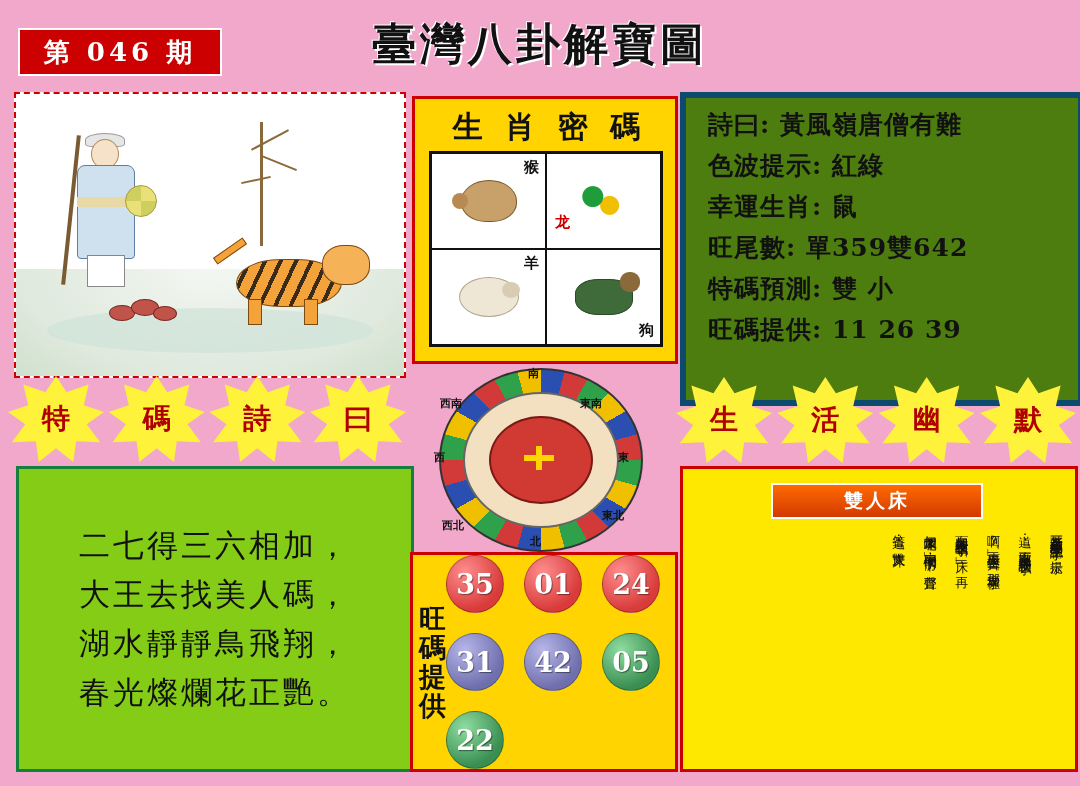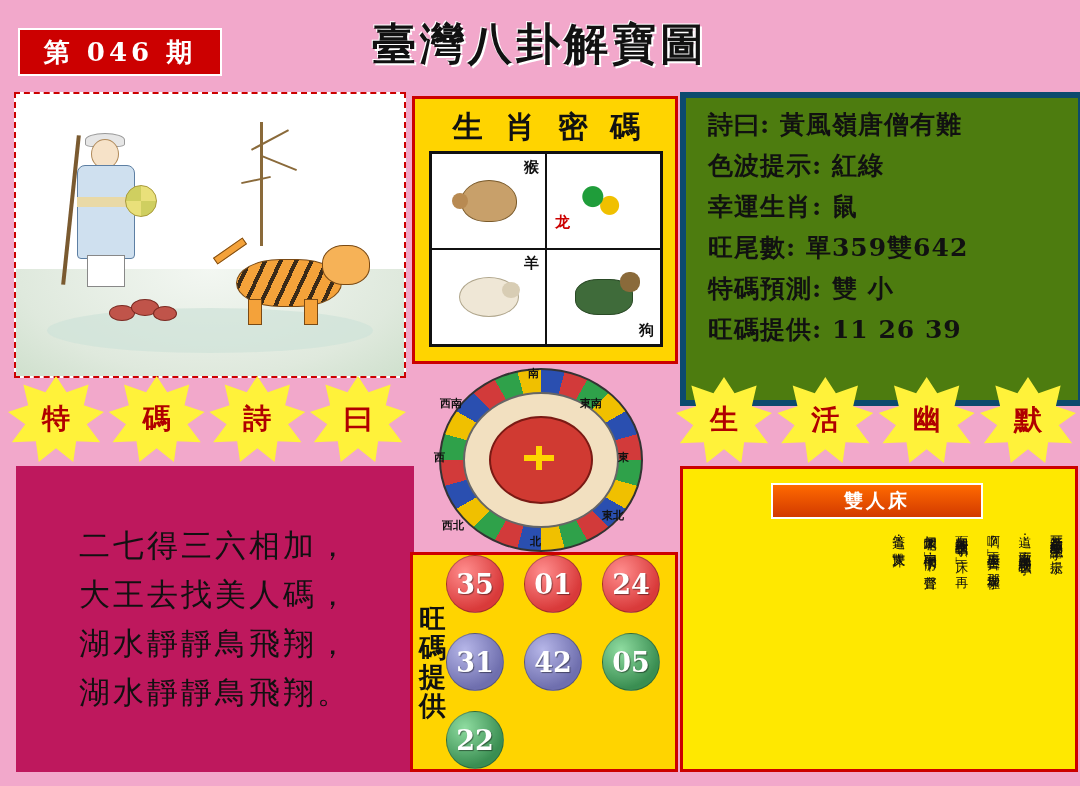--- a/index.html
+++ b/index.html
@@ -84,21 +84,21 @@
     position:absolute;left:0;top:0;width:96px;height:86px;background:#fff23a;
     clip-path:polygon(50% 0%,61% 19%,84% 10%,79% 34%,100% 42%,82% 56%,96% 77%,71% 76%,68% 100%,50% 84%,32% 100%,29% 76%,4% 77%,18% 56%,0% 42%,21% 34%,16% 10%,39% 19%);
     filter:drop-shadow(0 0 1px #c8a400);
   }
   .star .txt{
     position:relative;z-index:2;font-size:28px;font-weight:bold;color:#b00000;
     font-family:"DejaVu Serif","Liberation Serif",serif;
   }
   .poem-box{
     position:absolute;left:16px;top:466px;width:392px;height:300px;
-    background:#be185d;border:3px solid #be185d;
+    background:#84cc16;border:3px solid #15803d;
     display:flex;flex-direction:column;align-items:center;justify-content:center;
     gap:4px;
   }
   .poem-line{
     font-size:31px;color:#111;letter-spacing:3px;
     font-family:"DejaVu Serif","Liberation Serif",serif;
     line-height:1.45;
   }
 
   
@@ -276,21 +276,21 @@
     <div class="star">
       <div class="shape"></div>
       <div class="txt">曰</div>
     </div>
   </div>
 
   <div class="poem-box">
     <div class="poem-line">二七得三六相加，</div>
     <div class="poem-line">大王去找美人碼，</div>
     <div class="poem-line">湖水靜靜鳥飛翔，</div>
-    <div class="poem-line">湖水靜靜鳥飛翔。</div>
+    <div class="poem-line">春光燦爛花正艷。</div>
   </div>
 
   <div class="zodiac-box">
     <div class="zodiac-title">生 肖 密 碼</div>
     <div class="zodiac-grid">
       <div class="zcell z1">
         <div class="animal a-monkey"></div>
         <div class="zlabel">猴</div>
       </div>
       <div class="zcell z2">

